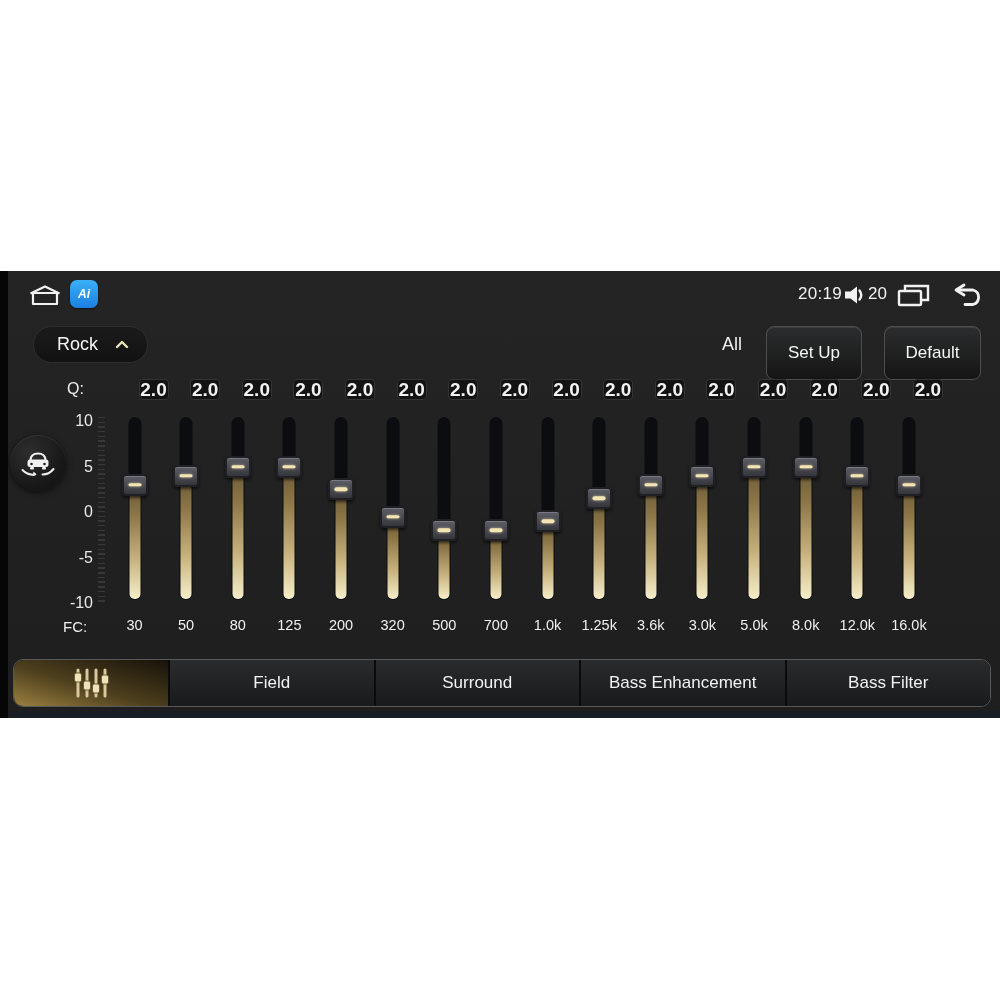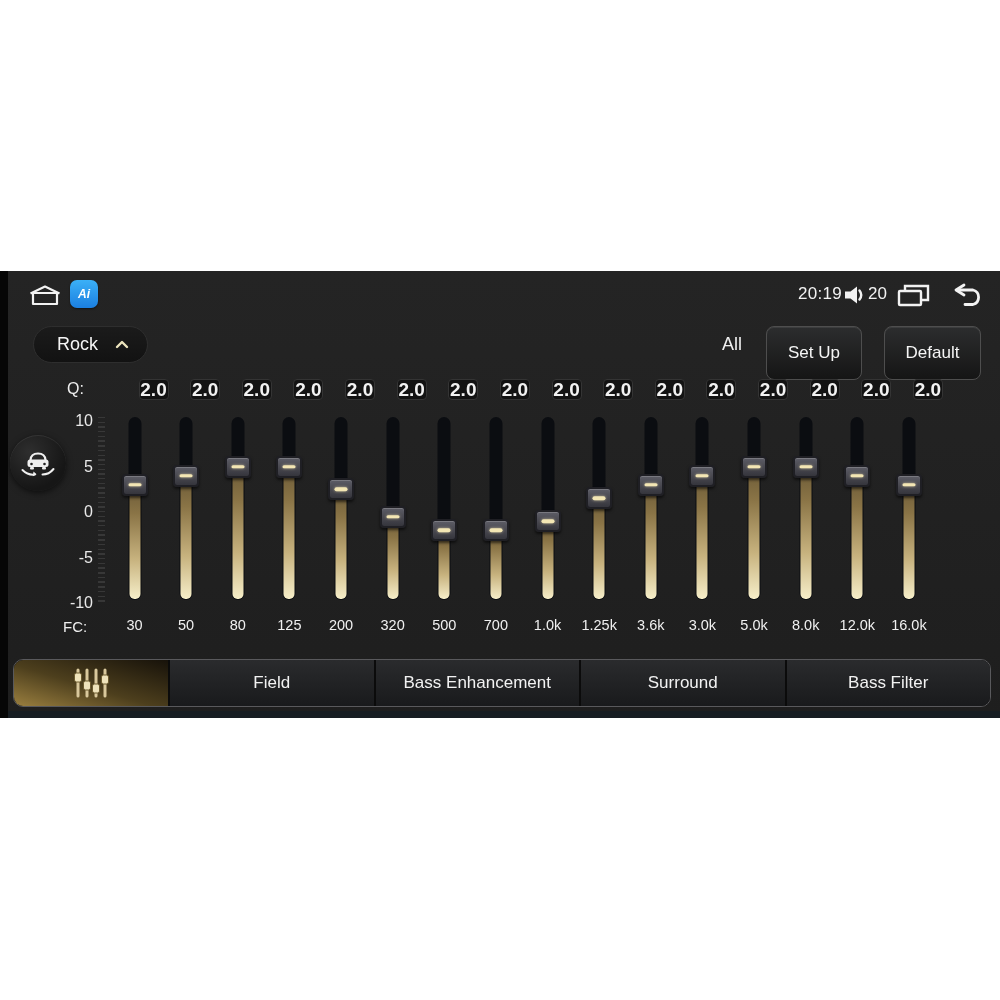--- a/index.html
+++ b/index.html
@@ -319,21 +319,21 @@
     </g>
     <g fill="#efe3bb" stroke="#6b5a2e" stroke-width="1">
       <rect x="8.5" y="7" width="7" height="9" rx="2"></rect>
       <rect x="17.5" y="15" width="7" height="9" rx="2"></rect>
       <rect x="26.5" y="18" width="7" height="9" rx="2"></rect>
       <rect x="35.5" y="9" width="7" height="9" rx="2"></rect>
     </g>
   </svg>
 </div>
         <div class="tab">Field</div>
+        <div class="tab">Surround</div>
         <div class="tab">Bass Enhancement</div>
-        <div class="tab">Surround</div>
         <div class="tab">Bass Filter</div>
       </div>
 
     <div class="screen-bottom-edge"></div>
     <div class="bezel-left"></div>
   </div>
 </div>
 
 </body></html>

